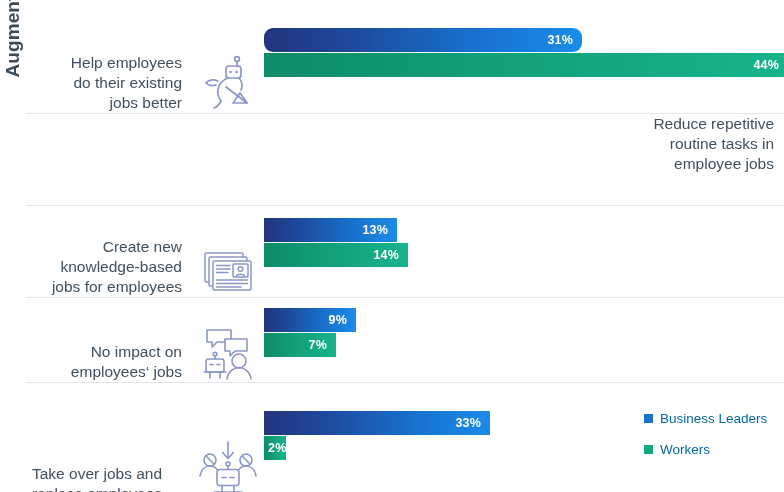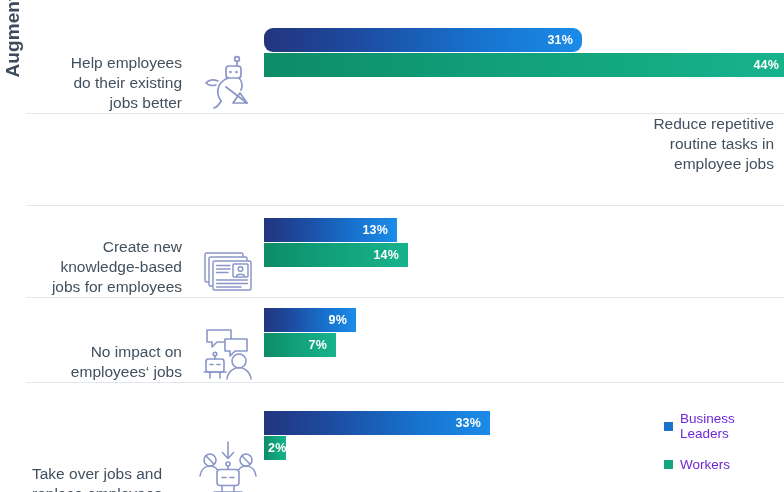--- a/index.html
+++ b/index.html
@@ -121,22 +121,21 @@
     position: absolute;
     left: 644px;
     top: 411px;
     width: 140px;
   }
   .legend-item {
     display: flex;
     align-items: center;
     margin-bottom: 16px;
     font-size: 13.5px;
-    color: #6d28d9;
-    margin-left: 20px;
+    color: #0369a1;
   }
   .legend-swatch {
     width: 9px; height: 9px;
     margin-right: 7px;
     flex: none;
   }
   .legend-swatch.blue  { background: #1b74c9; }
   .legend-swatch.green { background: #13a77f; }
 </style>
 </head>

